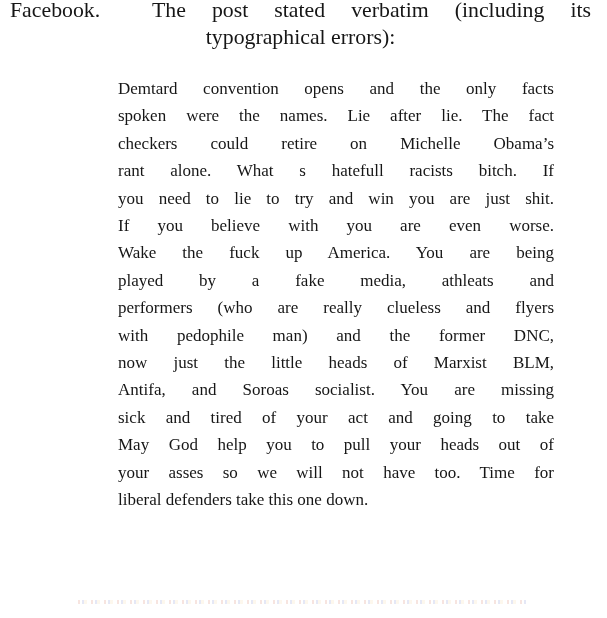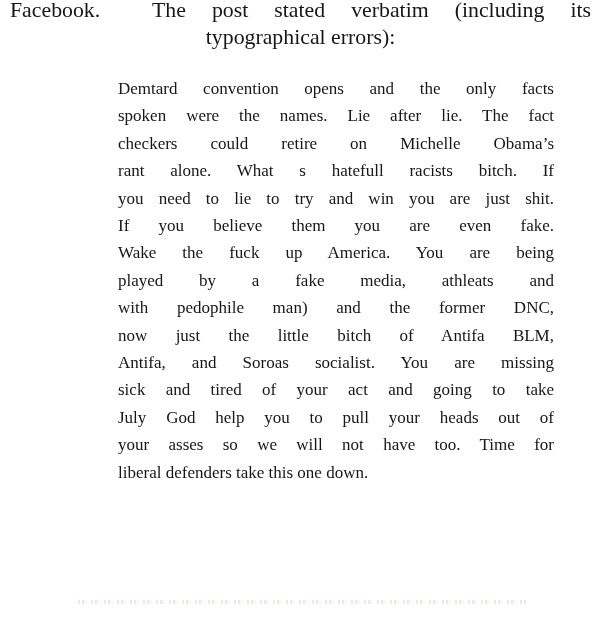--- a/index.html
+++ b/index.html
@@ -80,27 +80,28 @@
     <div class="intro-line-justified">Facebook.&nbsp; The post stated verbatim (including its</div>
     <div class="intro-line-plain">typographical errors):</div>
   </div>
 
   <div class="quote">
     <div class="qline">Demtard convention opens and the only facts</div>
     <div class="qline">spoken were the names. Lie after lie. The fact</div>
     <div class="qline">checkers could retire on Michelle Obama’s</div>
     <div class="qline">rant alone. What s hatefull racists bitch. If</div>
     <div class="qline">you need to lie to try and win you are just shit.</div>
-    <div class="qline">If you believe them you are even fake.</div>
+    <div class="qline">If you believe with you are even worse.</div>
     <div class="qline">Wake the fuck up America. You are being</div>
     <div class="qline">played by a fake media, athleats and</div>
+    <div class="qline">performers (who are really clueless and flyers</div>
     <div class="qline">with pedophile man) and the former DNC,</div>
-    <div class="qline">now just the little bitch of Antifa BLM,</div>
+    <div class="qline">now just the little heads of Marxist BLM,</div>
     <div class="qline">Antifa, and Soroas socialist. You are missing</div>
     <div class="qline">sick and tired of your act and going to take</div>
-    <div class="qline">July God help you to pull your heads out of</div>
+    <div class="qline">May God help you to pull your heads out of</div>
     <div class="qline">your asses so we will not have too. Time for</div>
     <div class="qline last">liberal defenders take this one down.</div>
   </div>
 
   <div class="crop-artifact"></div>
 
 </div>
 
 </body></html>

